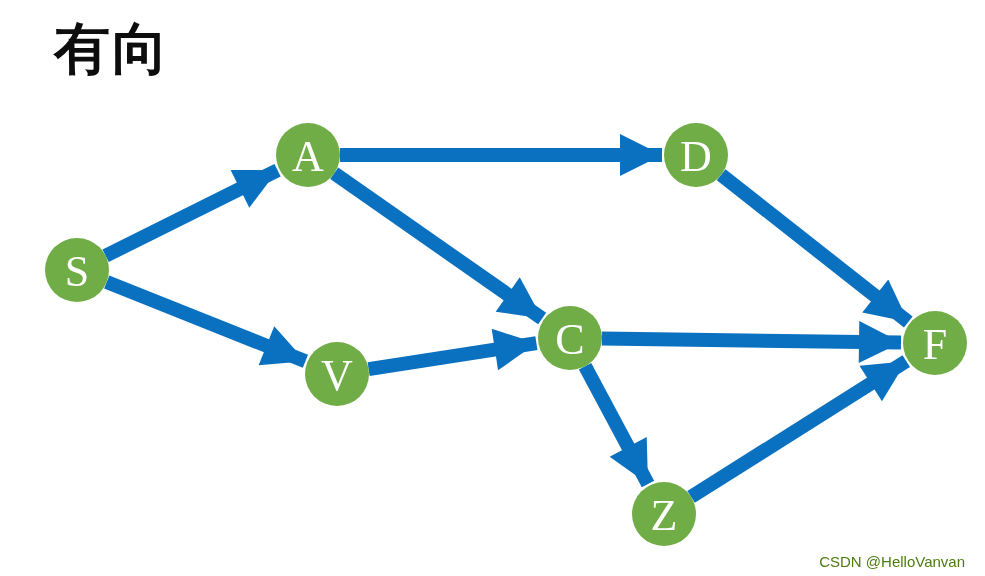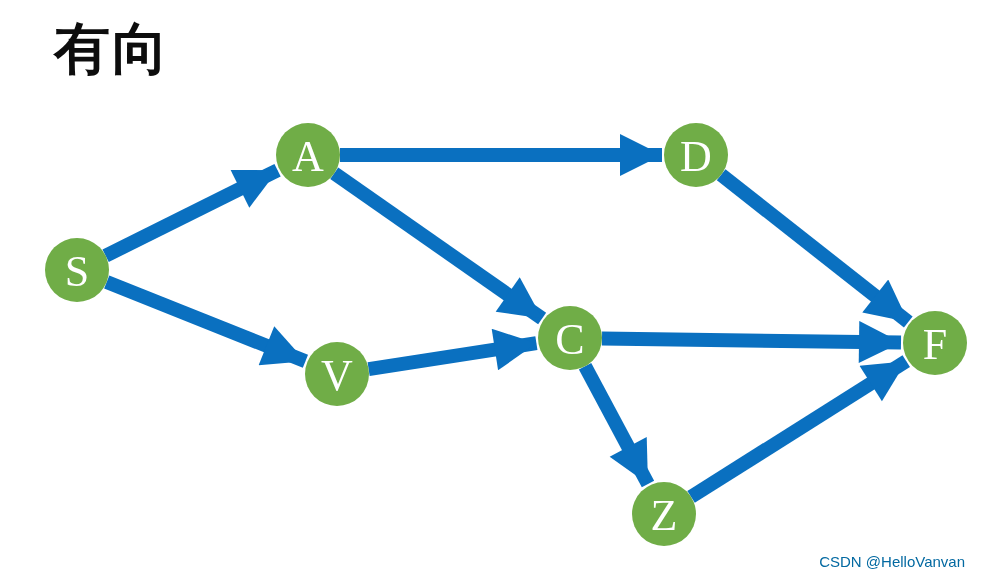--- a/index.html
+++ b/index.html
@@ -29,21 +29,21 @@
   .graph-svg {
     position: absolute;
     left: 0;
     top: 0;
   }
   .watermark {
     position: absolute;
     right: 20px;
     bottom: 6px;
     font-size: 15px;
-    color: #0369a1;
+    color: #4d7c0f;
     font-family: "Liberation Sans", sans-serif;
   }
   .node-label-text {
     font-family: "Liberation Serif", serif;
     pointer-events: none;
   }
 </style>
 </head>
 <body>
 

